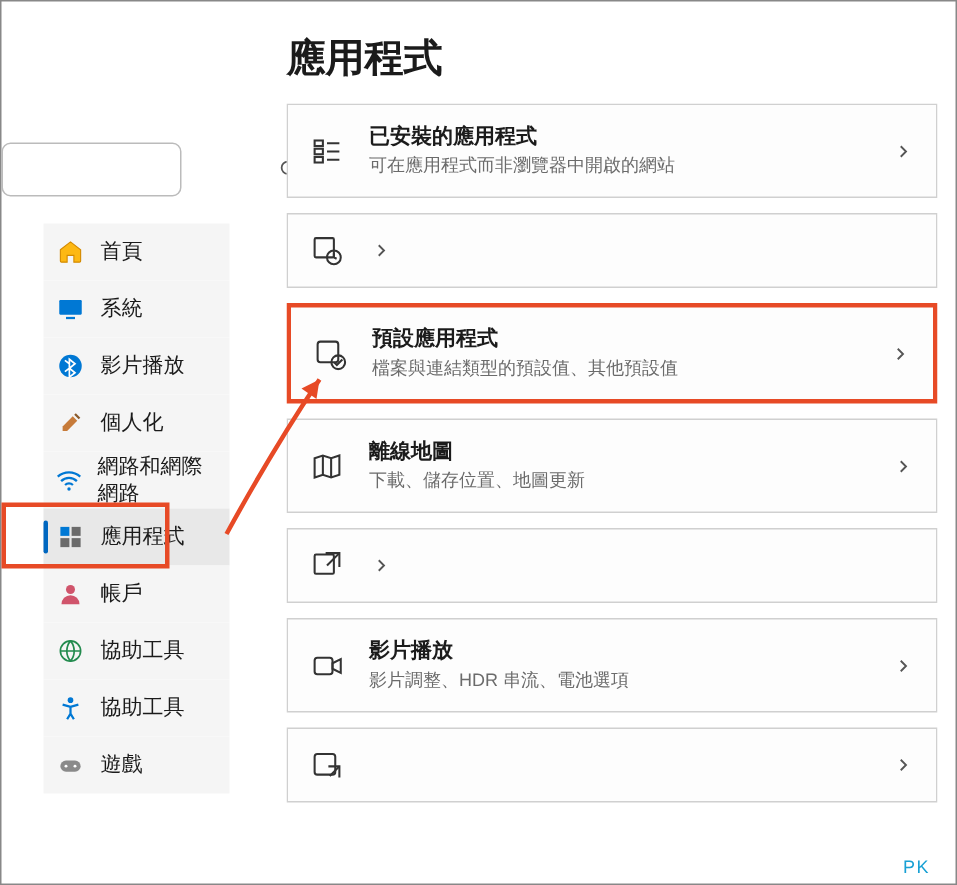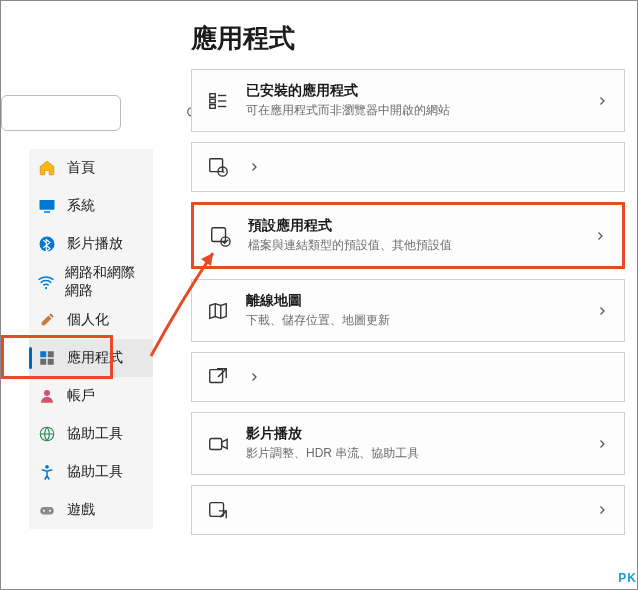--- a/index.html
+++ b/index.html
@@ -19,21 +19,21 @@
   .card { border: 1px solid #d0d0d0; border-radius: 0; background: #fdfdfd; display: flex; align-items: center; padding: 12px 14px; margin-bottom: 10px; cursor: pointer; gap: 16px; position: relative; }
   .card .card-icon { width: 24px; height: 24px; display: flex; align-items: center; justify-content: center; color: #333; flex-shrink: 0; }
   .card .card-body { flex: 1; }
   .card .card-title { font-size: 14px; font-weight: 600; color: #1b1b1b; }
   .card .card-sub { font-size: 12px; color: #6b6b6b; margin-top: 2px; }
   .card .chevron { width: 16px; height: 16px; display: flex; align-items: center; justify-content: center; color: #555; flex-shrink: 0; }
   .card.highlighted { border: 3px solid #e74a26; }
 
   .arrow-annot { position: absolute; left: 140px; top: 240px; width: 90px; height: 120px; pointer-events: none; }
 
-  .watermark { position: absolute; right: 0; bottom: 4px; font-size: 12px; font-weight: 700; color: #18a0d4; letter-spacing: 1px; }
+  .watermark { position: absolute; right: 17px; bottom: 4px; font-size: 12px; font-weight: 400; color: #18a0d4; letter-spacing: 1px; }
 
   svg { display: block; }
 </style>
 </head>
 <body>
 
 <h1 class="page-title">應用程式</h1>
 
 <div class="search-wrap">
   <input type="text" placeholder="" style="">
@@ -67,35 +67,35 @@
     <span class="nav-icon">
       <svg width="18" height="18" viewBox="0 0 24 24">
           <circle cx="12" cy="12" r="10" fill="#0078d4"></circle>
           <path d="M11 6l5 4-5 4 5 4-5 4V6z M11 10L7 7 M11 14L7 17" stroke="#fff" stroke-width="1.5" fill="none"></path>
         </svg>
     </span>
     <span>影片播放</span>
   </div>
   <div class="nav-item">
     <span class="nav-icon">
+      <svg width="18" height="18" viewBox="0 0 24 24">
+          <path d="M14 6l4 4-9 9H5v-4l9-9z" fill="#c77b3a"></path>
+          <path d="M16 4l4 4" stroke="#8b5a2b" stroke-width="2"></path>
+        </svg>
+    </span>
+    <span>個人化</span>
+  </div>
+  <div class="nav-item">
+    <span class="nav-icon">
       <svg width="18" height="18" viewBox="0 0 24 24" fill="none">
           <path d="M2 9a15 15 0 0120 0M5 13a10 10 0 0114 0M8.5 16.5a5 5 0 017 0" stroke="#0078d4" stroke-width="2"></path>
           <circle cx="12" cy="20" r="1.5" fill="#0078d4"></circle>
         </svg>
     </span>
     <span>網路和網際網路</span>
-  </div>
-  <div class="nav-item">
-    <span class="nav-icon">
-      <svg width="18" height="18" viewBox="0 0 24 24">
-          <path d="M14 6l4 4-9 9H5v-4l9-9z" fill="#c77b3a"></path>
-          <path d="M16 4l4 4" stroke="#8b5a2b" stroke-width="2"></path>
-        </svg>
-    </span>
-    <span>個人化</span>
   </div>
   <div class="nav-item active">
     <span class="nav-icon">
       <svg width="18" height="18" viewBox="0 0 24 24">
           <rect x="3" y="3" width="8" height="8" fill="#0078d4"></rect>
           <rect x="13" y="3" width="8" height="8" fill="#6b6b6b"></rect>
           <rect x="3" y="13" width="8" height="8" fill="#6b6b6b"></rect>
           <rect x="13" y="13" width="8" height="8" fill="#6b6b6b"></rect>
         </svg>
     </span>
@@ -236,21 +236,21 @@
 
   <div class="card">
     <span class="card-icon">
       <svg width="22" height="22" viewBox="0 0 24 24" fill="none" stroke="#333" stroke-width="1.5">
           <rect x="3" y="6" width="13" height="12" rx="2"></rect>
           <polygon points="16 10 22 7 22 17 16 14"></polygon>
         </svg>
     </span>
     <div class="card-body">
       <div class="card-title">影片播放</div>
-      <div class="card-sub">影片調整、HDR 串流、協助工具</div>
+      <div class="card-sub">影片調整、HDR 串流、電池選項</div>
     </div>
     <span class="chevron">
       <svg width="12" height="12" viewBox="0 0 24 24" fill="none" stroke="currentColor" stroke-width="2.5">
           <polyline points="9 5 16 12 9 19"></polyline>
         </svg>
     </span>
   </div>
 
   <div class="card">
     <span class="card-icon">

